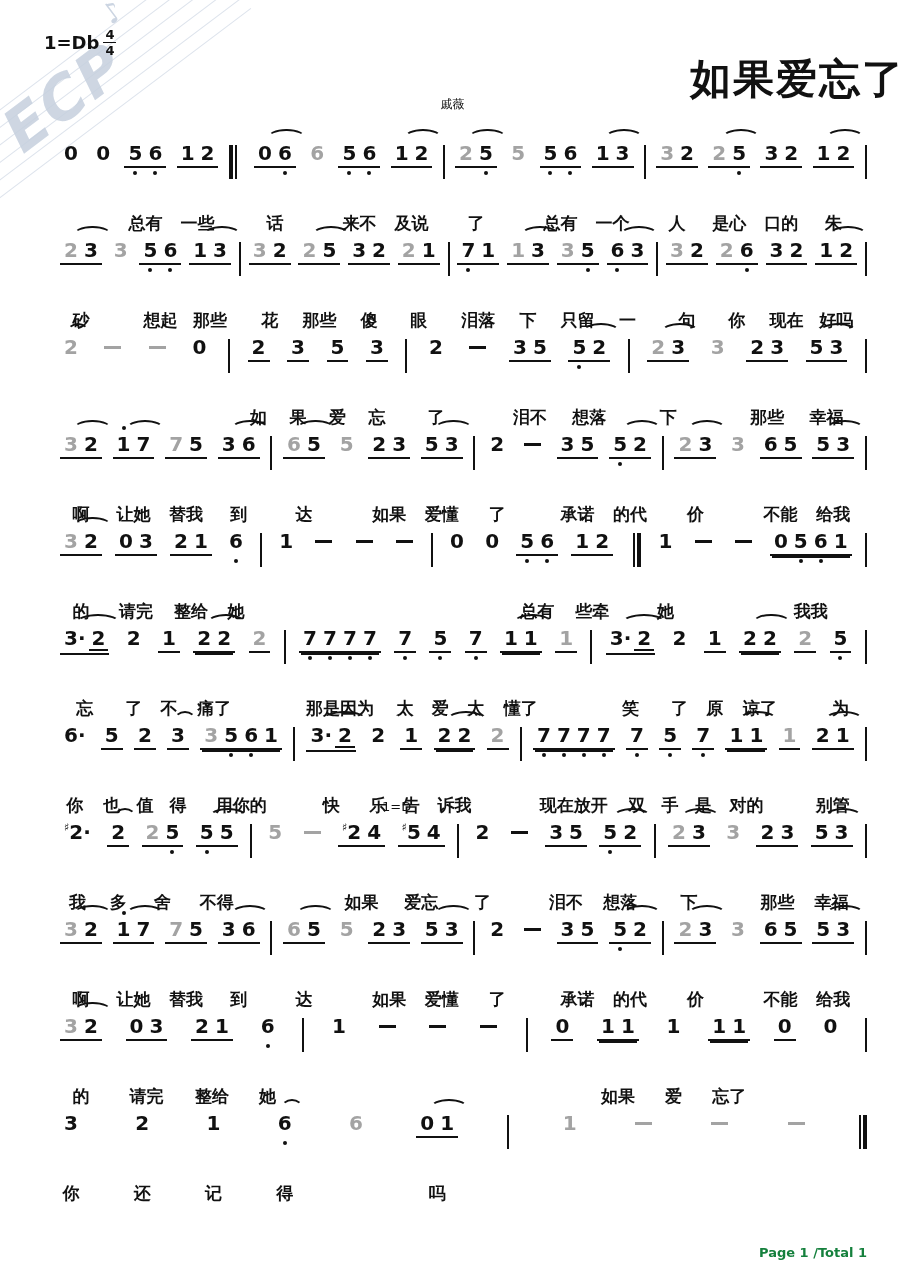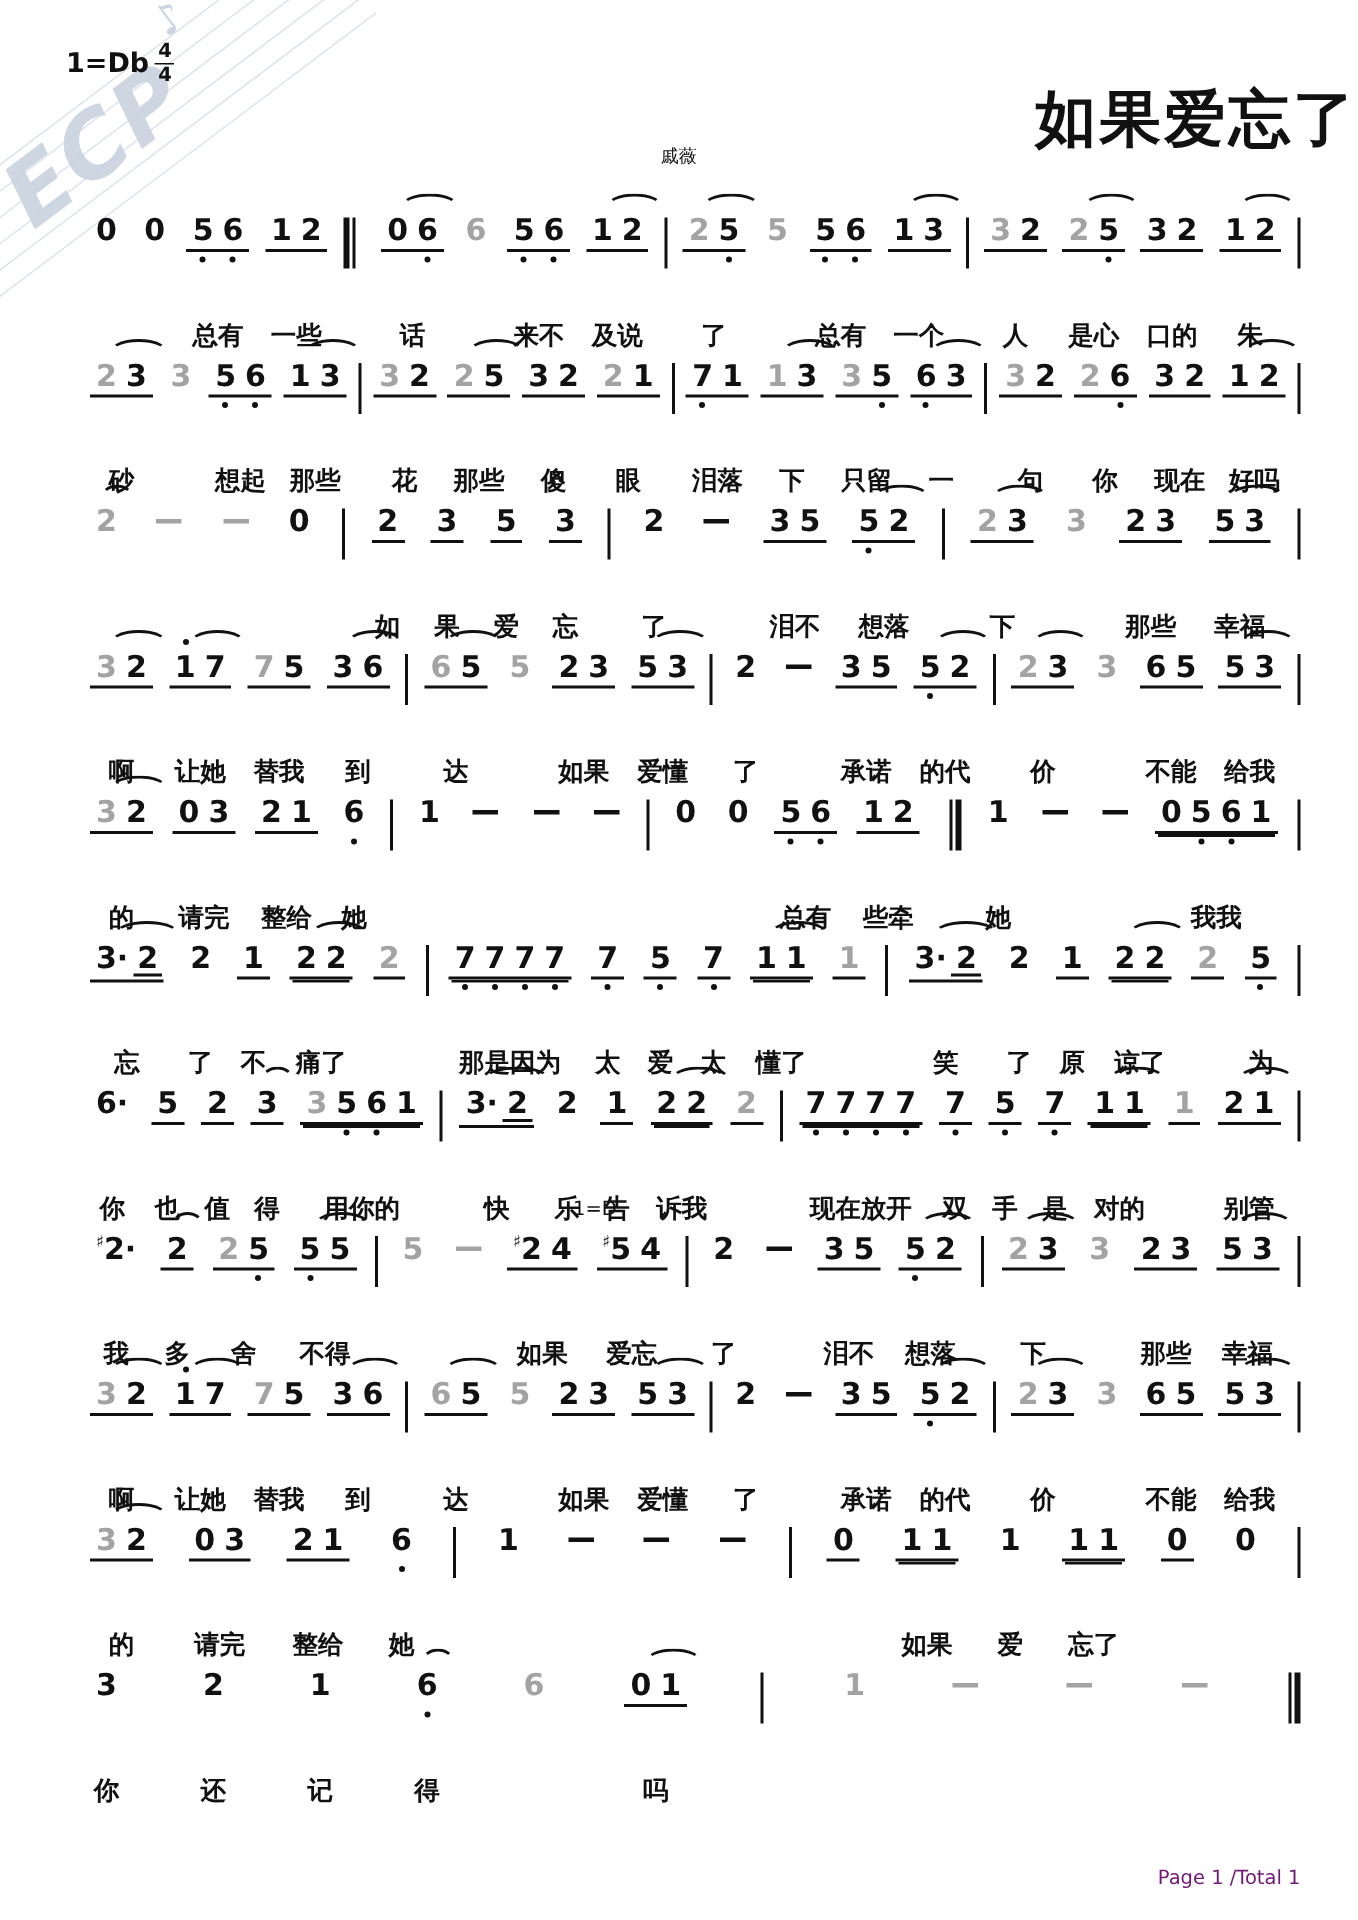--- a/index.html
+++ b/index.html
@@ -51,21 +51,21 @@
        font-family:"DejaVu Sans","Liberation Sans",sans-serif;}
   .mark{position:absolute;top:-22px;left:4px;font-size:13px;white-space:nowrap;font-weight:normal;margin-left:40px;}
 
   .barline{display:flex;gap:2px;height:34px;margin-top:3px;align-items:stretch;}
   .barline i{display:block;font-style:normal;}
   .bl{width:2px;background:#111;}
   .bl.fat{width:4px;}
   .dots{width:5px;display:flex;flex-direction:column;justify-content:center;gap:6px;background:transparent !important;}
   .dots::before,.dots::after{content:"";width:4px;height:4px;border-radius:50%;background:#111;}
 
-  .footer{position:absolute;right:38px;bottom:20px;font-size:13px;color:#701a75;}
+  .footer{position:absolute;right:38px;bottom:20px;font-size:13px;color:#15803d;font-weight:bold;}
 </style>
 </head>
 <body>
 
 <div class="page">
 
   <div class="wm">
     <div class="wm-rot">
       <div class="wm-staff"></div>
         <div class="wm-staff"></div>

